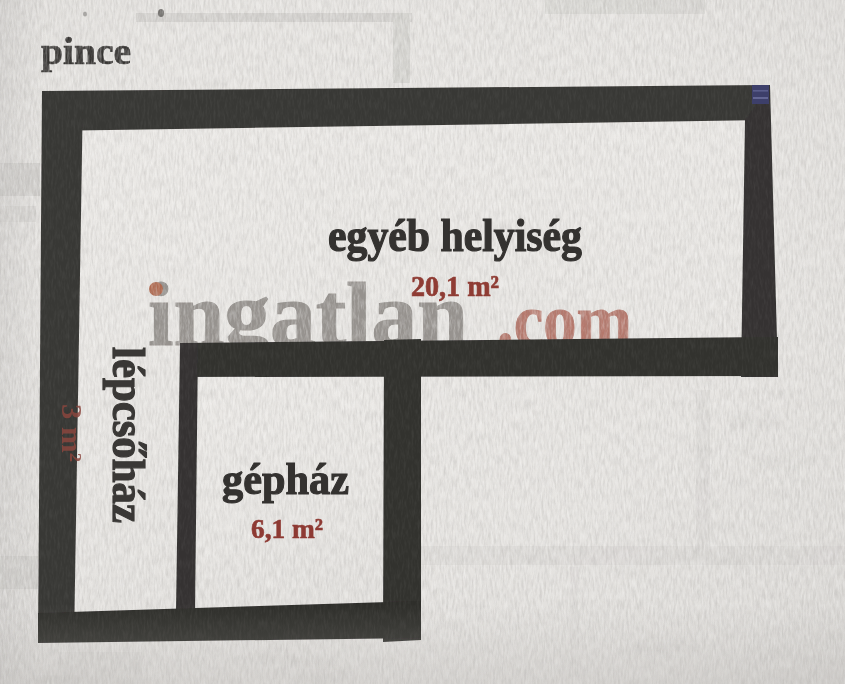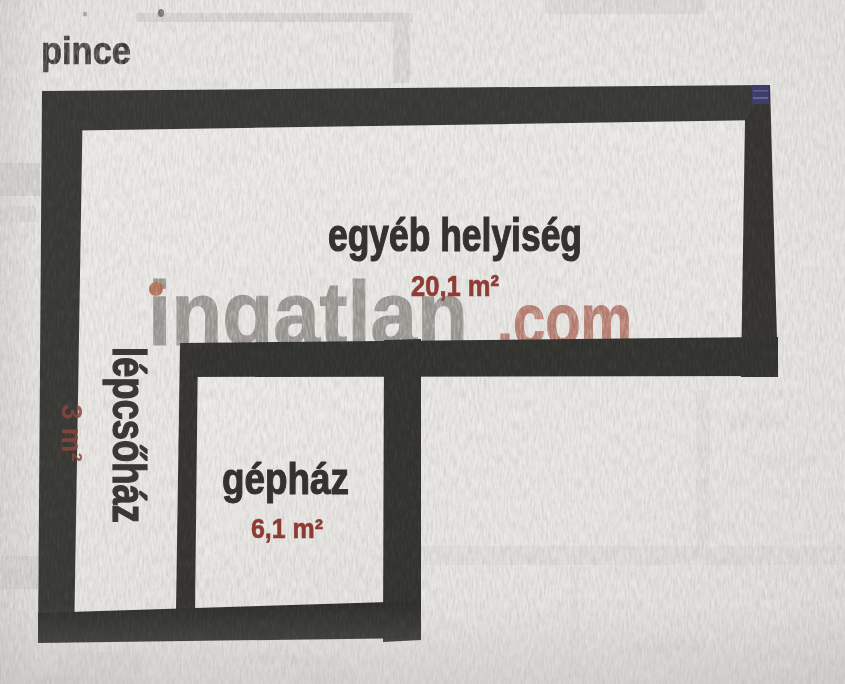--- a/index.html
+++ b/index.html
@@ -1,17 +1,17 @@
 <!DOCTYPE html>
 <html><head>
 <meta charset="utf-8">
 <style>
 html,body{margin:0;padding:0;}
 body{width:845px;height:684px;overflow:hidden;font-family:"Liberation Sans",sans-serif;background:#e6e4e1;}
-#page{position:relative;width:845px;height:533px;}
+#page{position:relative;width:845px;height:533px;font-family:Liberation Serif, serif;}
 svg{position:absolute;left:0;top:0;}
 </style>
 </head>
 <body>
 <div id="page">
 <svg width="845" height="684" viewBox="0 0 845 684">
 <defs>
   <radialGradient id="vig" cx="46%" cy="38%" r="80%">
     <stop offset="0%" stop-color="#eae8e5"></stop>
     <stop offset="55%" stop-color="#e6e4e1"></stop>

